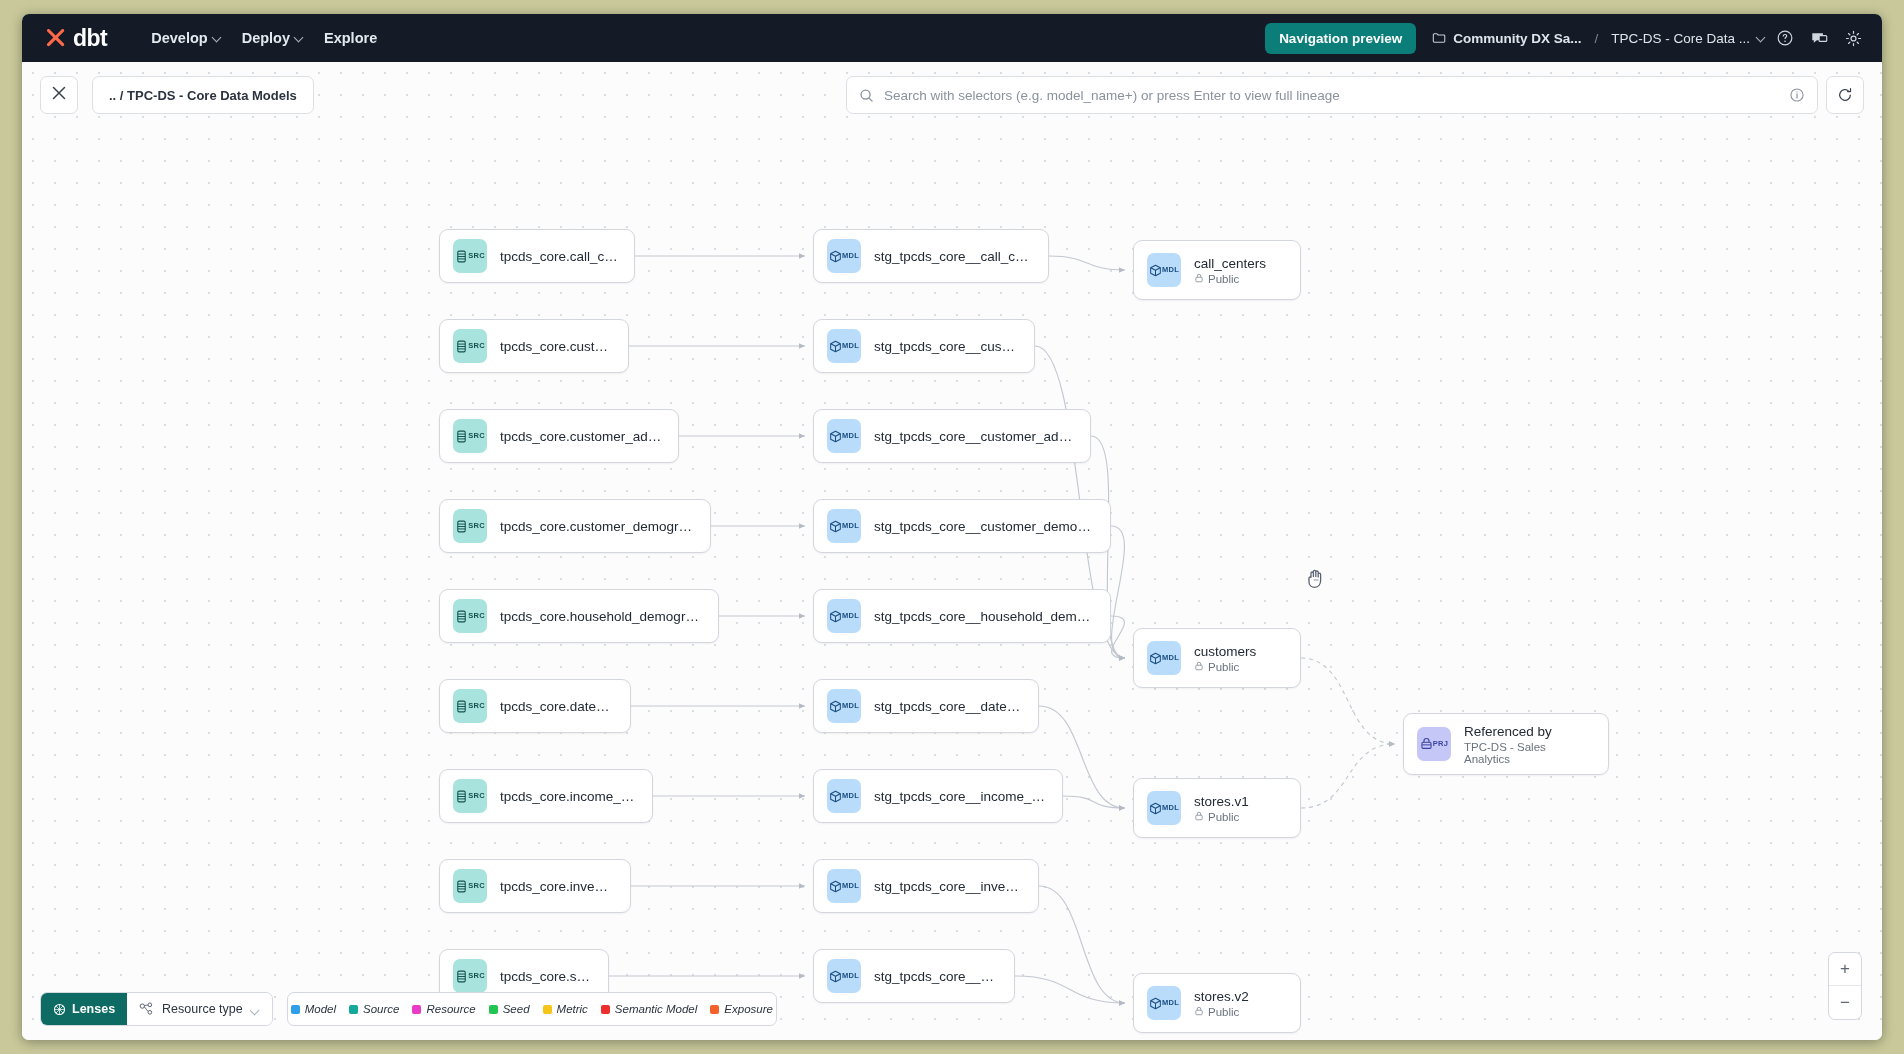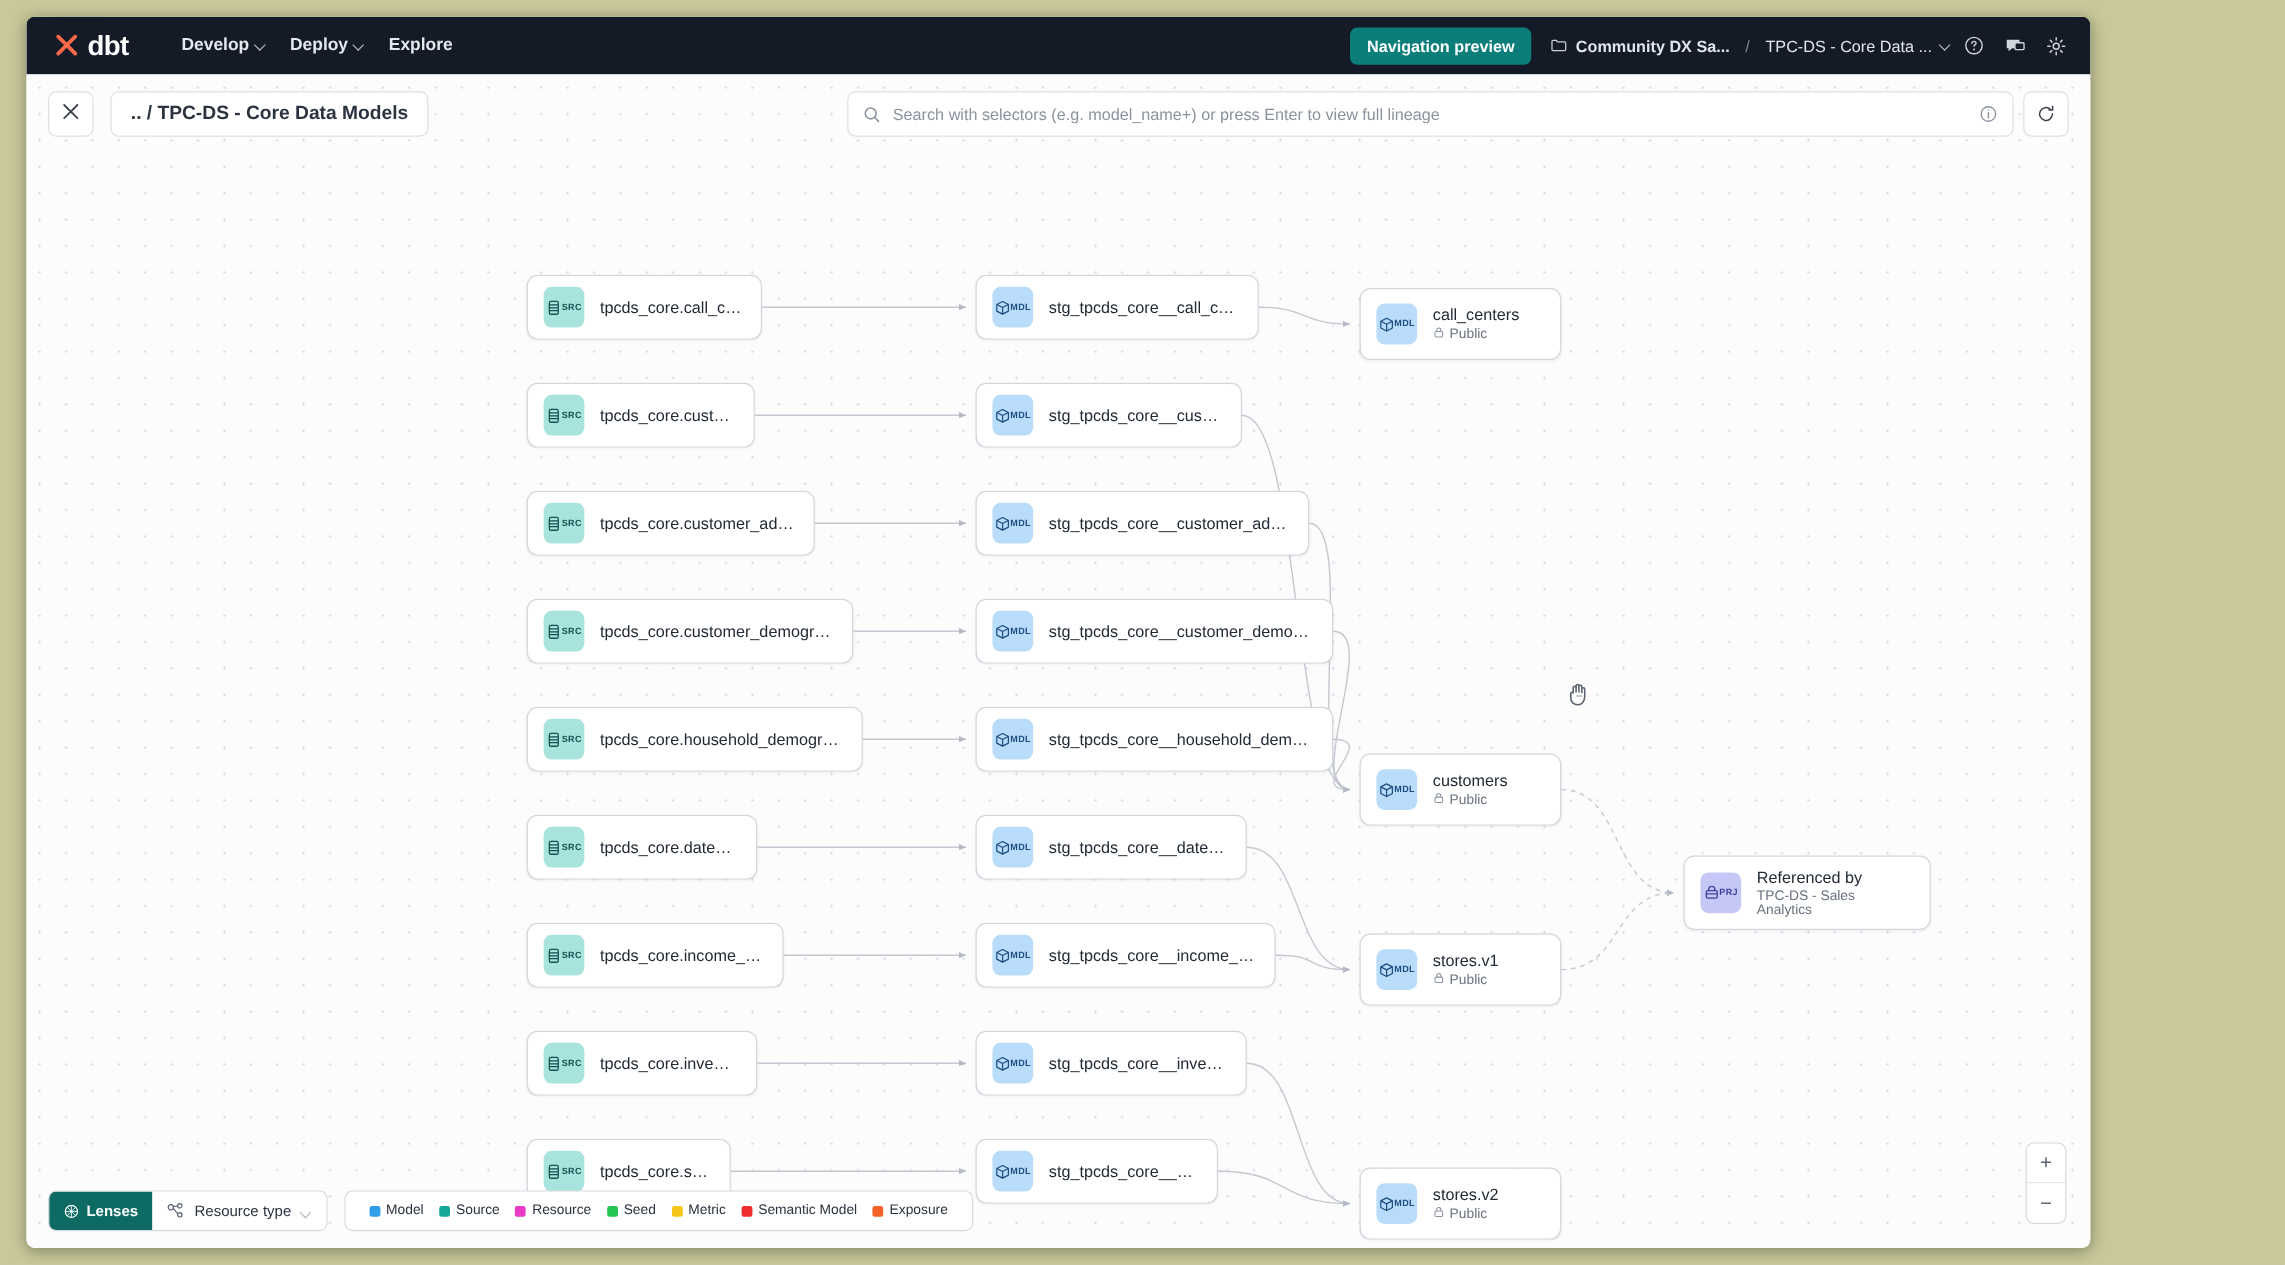--- a/index.html
+++ b/index.html
@@ -5,21 +5,21 @@
   * { box-sizing: border-box; margin: 0; padding: 0; }
   html, body {
     width: 1904px; height: 1054px;
     overflow: hidden;
     font-family: "Liberation Sans", sans-serif;
     background: #c8c89a;
   }
   #app {
     position: absolute;
     left: 22px; top: 14px;
-    width: 1720px; height: 1026px;
+    width: 1860px; height: 1026px;
     background: #fbfbfb;
     border-radius: 7px;
     overflow: hidden;
     box-shadow: 0 2px 12px rgba(0,0,0,.35);
   }
 
   
   .topnav {
     position: absolute; left:0; top:0; width:100%; height:48px;
     background:#141b26; display:flex; align-items:center; padding:0 14px;
@@ -54,21 +54,21 @@
     position:absolute; top:48px; left:0; width:100%; height:66px;
     display:flex; align-items:center; padding:0 18px; gap:14px;
     z-index:5;
   }
   .sq-btn {
     width:38px;height:38px;border:1px solid #dcdfe4;border-radius:7px;background:#fff;
     display:flex;align-items:center;justify-content:center;cursor:pointer;
   }
   .crumb-pill {
     height:38px;border:1px solid #dcdfe4;border-radius:7px;background:#fff;
-    display:flex;align-items:center;padding:0 16px;font-size:16px;font-weight:600;color:#2b3340;
+    display:flex;align-items:center;padding:0 16px;font-size:13px;font-weight:600;color:#2b3340;
     cursor:pointer;
   }
   .search-wrap { margin-left:auto; display:flex; align-items:center; gap:8px; }
   .searchbox {
     width:972px;height:38px;border:1px solid #dcdfe4;border-radius:7px;background:#fff;
     display:flex;align-items:center;padding:0 12px;gap:10px;
   }
   .searchbox input {
     border:none;outline:none;flex:1;font-size:13.5px;color:#2b3340;
     font-family:"Liberation Sans", sans-serif; background:transparent;
@@ -110,21 +110,21 @@
   .lens-group{ display:flex; height:34px; border:1px solid #d5d9df; border-radius:7px; overflow:hidden; background:#fff;}
   .lenses-btn{
     background:#0d6b63;color:#fff;display:flex;align-items:center;gap:6px;
     padding:12px 12px;font-size:12.5px;font-weight:600;cursor:pointer;
   }
   .restype-btn{
     display:flex;align-items:center;gap:8px;padding:0 12px;font-size:12.5px;color:#2b3340;cursor:pointer;background:#fff;
   }
   .legend{
     height:34px;border:1px solid #d5d9df;border-radius:7px;background:#fff;
-    display:flex;gap:13px;padding:0 20px;
+    display:flex;gap:13px;padding:0 3px;font-style:italic;
   }
   .legend-item{display:flex;align-items:center;gap:5px;font-size:11.5px;color:#2b3340;}
   .sw{width:9px;height:9px;border-radius:2px;display:inline-block;}
 
   .zoomctl{
     position:absolute; right:20px; bottom:20px; width:34px;
     border:1px solid #d5d9df;border-radius:7px;background:#fff;overflow:hidden; z-index:6;
   }
   .zoomctl div{
     height:33px;display:flex;align-items:center;justify-content:center;

